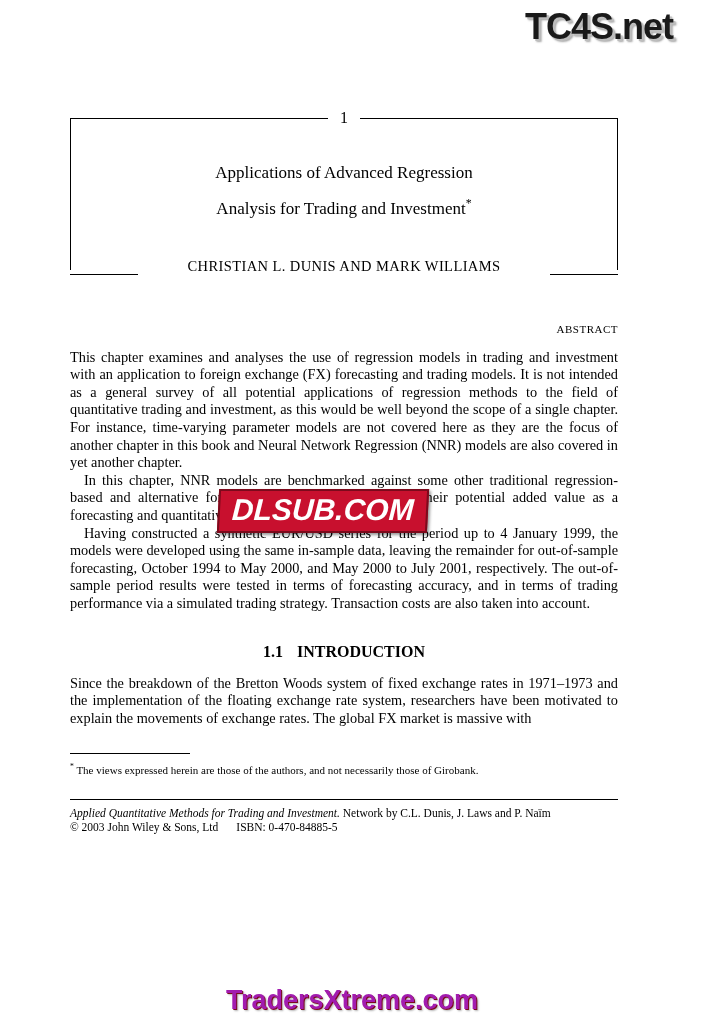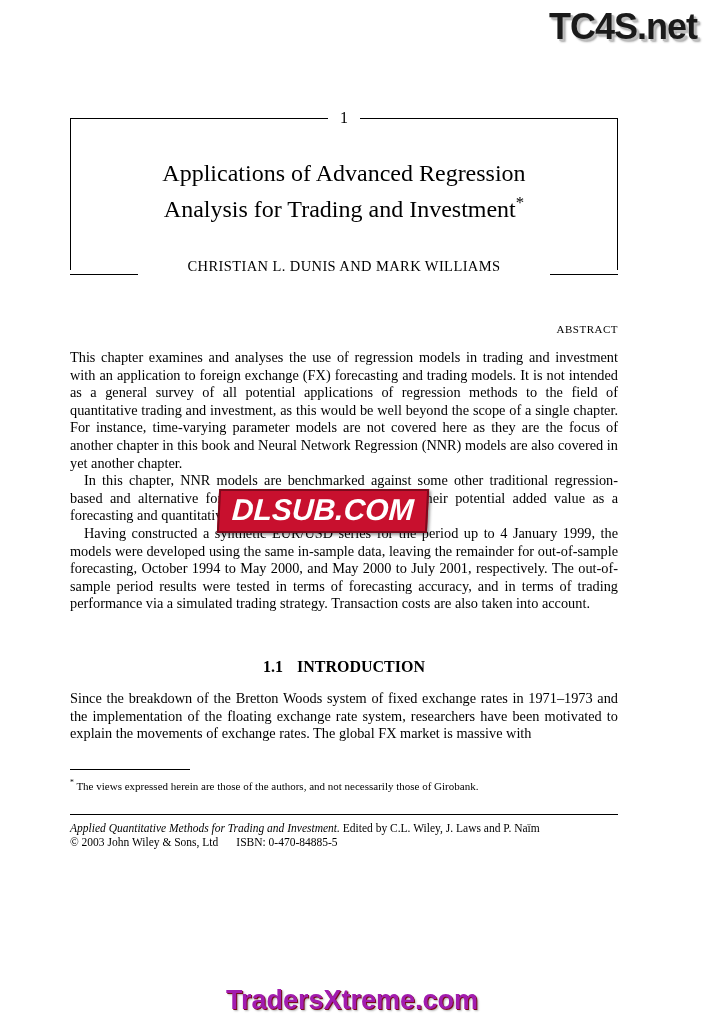--- a/index.html
+++ b/index.html
@@ -13,21 +13,21 @@
     font-family: "Liberation Serif", serif;
     color: #000000;
     position: relative;
     overflow: hidden;
   }
 
   
   .wm-top {
     position: absolute;
     top: 6px;
-    right: 7px;
+    right: 31px;
     font-family: "Liberation Sans", sans-serif;
     font-weight: bold;
     font-size: 36px;
     letter-spacing: -1px;
     color: #1a1a1a;
     text-shadow: 2px 2px 0 #bdbdbd, 3px 3px 2px rgba(0,0,0,0.35);
   }
   .wm-mid {
     position: absolute;
     top: 489px;
@@ -90,21 +90,21 @@
   .tick-r  { top: 10px; right: 0; height: 152px; }
 
   .chapter-number {
     text-align: center;
     font-size: 16px;
     line-height: 20px;
     margin: 0 0 30px 0;
   }
   .chapter-title {
     text-align: center;
-    font-size: 24px;
+    font-size: 17px;
     line-height: 30px;
     font-weight: normal;
     margin: 0 40px 34px 40px;
   }
   .authors {
     text-align: center;
     font-size: 14.5px;
     letter-spacing: 0.4px;
     margin: 0 0 16px 0;
   }
@@ -123,21 +123,21 @@
     text-align: justify;
     margin: 0;
     text-indent: 0;
   }
   p.body + p.body { text-indent: 14px; }
 
   .section-heading {
     font-weight: bold;
     font-size: 16px;
     text-align: center;
-    margin: 45px 0 14px 0;
+    margin: 30px 0 14px 0;
   }
   .section-heading .num { margin-right: 14px; }
 
   
   .footnote-rule {
     margin-top: 26px;
     width: 120px;
     height: 1px;
     background: #000;
   }
@@ -206,21 +206,21 @@
   <p class="body">Since the breakdown of the Bretton Woods system of fixed exchange rates in 1971–1973 and the implementation of the floating exchange rate system, researchers have been motivated to explain the movements of exchange rates. The global FX market is massive with</p>
 
   <div class="footnote-rule"></div>
   <div class="footnote">
     <sup>*</sup><span> The views expressed herein are those of the authors, and not necessarily those of Girobank.</span>
   </div>
 
   <div class="footer-rule"></div>
   <div class="footer-line1">
     <span>Applied Quantitative Methods for Trading and Investment.</span>
-    <span class="roman">Edited by C.L. Wiley, J. Laws and P. Naïm</span>
+    <span class="roman">Network by C.L. Dunis, J. Laws and P. Naïm</span>
   </div>
   <div class="footer-line2">
     <span>© 2003 John Wiley &amp; Sons, Ltd</span><span class="isbn">ISBN: 0-470-84885-5</span>
   </div>
 </div>
 
 <div class="wm-mid">DLSUB.COM</div>
 <div class="wm-bottom">TradersXtreme.com</div>
 
 </body></html>

